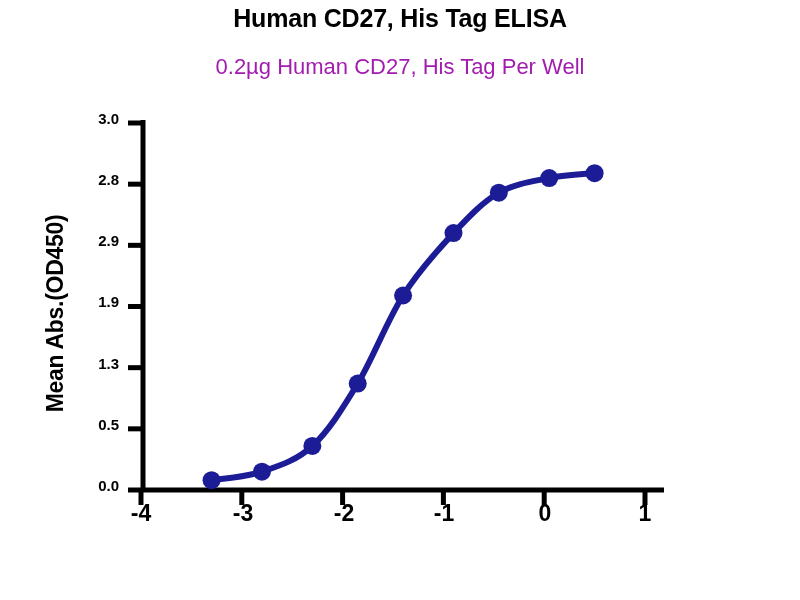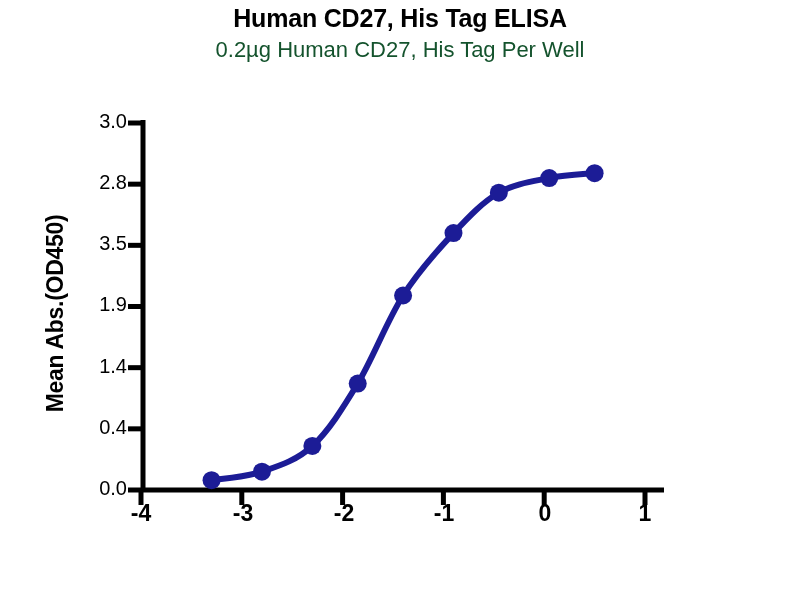--- a/index.html
+++ b/index.html
@@ -31,44 +31,44 @@
     font-size: 25px;
     font-weight: bold;
     color: #000000;
     letter-spacing: -0.2px;
     line-height: 30px;
     margin-top: 3px;
   }
   .chart-subtitle {
     font-size: 22px;
     font-weight: normal;
-    color: #14532d;
+    color: #a21caf;
     line-height: 28px;
-    margin-top: 3px;
+    margin-top: 20px;
   }
   .yaxis-title {
     position: absolute;
     left: -110px;
     top: 300px;
     width: 330px;
     text-align: center;
     transform: rotate(-90deg);
     transform-origin: 50% 50%;
     font-size: 23px;
     font-weight: bold;
     color: #000000;
     letter-spacing: -0.3px;
   }
   .tick-label-y {
     position: absolute;
-    right: 0;
+    right: 8px;
     width: 60px;
     text-align: right;
-    font-size: 20px;
-    font-weight: normal;
+    font-size: 15px;
+    font-weight: bold;
     color: #000000;
   }
   .tick-label-x {
     position: absolute;
     width: 50px;
     text-align: center;
     font-size: 23px;
     font-weight: bold;
     color: #000000;
   }
@@ -96,24 +96,24 @@
   <div class="title-block">
     <div class="chart-title">Human CD27, His Tag ELISA</div>
     <div class="chart-subtitle">0.2µg Human CD27, His Tag Per Well</div>
   </div>
 
   <div class="yaxis-title">Mean Abs.(OD450)</div>
 
   <div class="ylabels">
     <div class="tick-label-y" style="top:110px">3.0</div>
     <div class="tick-label-y" style="top:171px">2.8</div>
-    <div class="tick-label-y" style="top:232px">3.5</div>
+    <div class="tick-label-y" style="top:232px">2.9</div>
     <div class="tick-label-y" style="top:293px">1.9</div>
-    <div class="tick-label-y" style="top:355px">1.4</div>
-    <div class="tick-label-y" style="top:416px">0.4</div>
+    <div class="tick-label-y" style="top:355px">1.3</div>
+    <div class="tick-label-y" style="top:416px">0.5</div>
     <div class="tick-label-y" style="top:477px">0.0</div>
   </div>
 
   <div class="xlabels">
     <div class="tick-label-x" style="left:116px; top:500px">-4</div>
     <div class="tick-label-x" style="left:218px; top:500px">-3</div>
     <div class="tick-label-x" style="left:319px; top:500px">-2</div>
     <div class="tick-label-x" style="left:419px; top:500px">-1</div>
     <div class="tick-label-x" style="left:520px; top:500px">0</div>
     <div class="tick-label-x" style="left:620px; top:500px">1</div>

